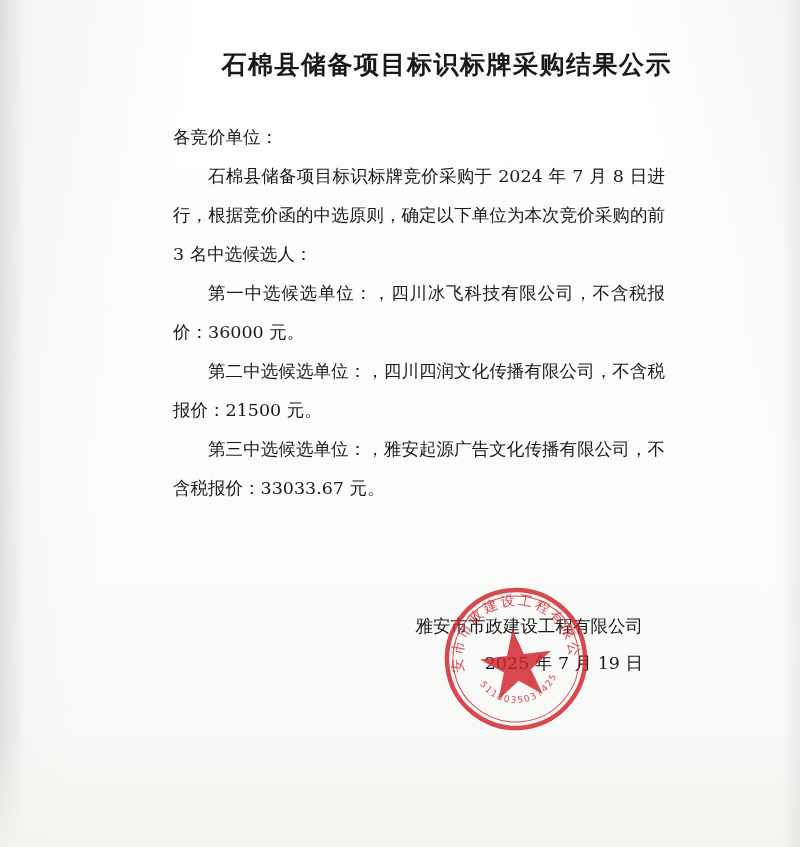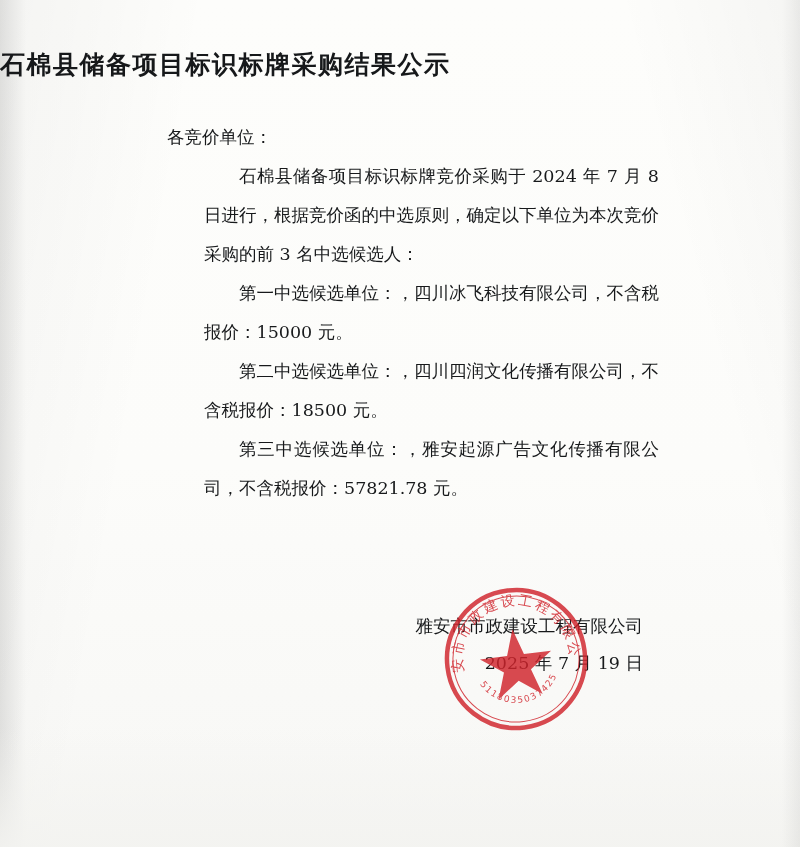--- a/index.html
+++ b/index.html
@@ -41,45 +41,44 @@
     width: 18px; height: 100%;
     background: linear-gradient(270deg, rgba(120,120,120,0.10), rgba(255,255,255,0));
     pointer-events: none;
   }
 
   .doc-title {
     position: absolute;
     top: 48px;
     left: 0;
     width: 672px;
-    text-align: left;
+    text-align: right;
     font-size: 25px;
     font-weight: bold;
     letter-spacing: 1.5px;
     color: #16181a;
   }
 
   .body-block {
     position: absolute;
     top: 118px;
-    left: 167px;
+    left: 173px;
     width: 492px;
     color: #17191b;
     font-size: 17.5px;
     line-height: 39px;
     text-align: justify;
     text-justify: inter-ideograph;
   }
   .para {
     margin: 0;
     text-indent: 0;
   }
   .para.indent {
     text-indent: 2em;
-    margin-left: 37px;
   }
 
   .sign-block {
     position: absolute;
     top: 608px;
     left: 155px;
     width: 492px;
     color: #17191b;
     font-size: 17.5px;
     line-height: 37px;
@@ -114,23 +113,23 @@
 </head>
 <body>
 
 <div class="page">
 
   <div class="doc-title">石棉县储备项目标识标牌采购结果公示</div>
 
   <div class="body-block">
     <p class="para">各竞价单位：</p>
     <p class="para indent">石棉县储备项目标识标牌竞价采购于 2024 年 7 月 8 日进行，根据竞价函的中选原则，确定以下单位为本次竞价采购的前 3 名中选候选人：</p>
-    <p class="para indent">第一中选候选单位：，四川冰飞科技有限公司，不含税报价：15000 元。</p>
-    <p class="para indent">第二中选候选单位：，四川四润文化传播有限公司，不含税报价：18500 元。</p>
-    <p class="para indent">第三中选候选单位：，雅安起源广告文化传播有限公司，不含税报价：57821.78 元。</p>
+    <p class="para indent">第一中选候选单位：，四川冰飞科技有限公司，不含税报价：36000 元。</p>
+    <p class="para indent">第二中选候选单位：，四川四润文化传播有限公司，不含税报价：21500 元。</p>
+    <p class="para indent">第三中选候选单位：，雅安起源广告文化传播有限公司，不含税报价：33033.67 元。</p>
   </div>
 
   <div class="sign-block">
     <span class="sign-line">雅安市市政建设工程有限公司</span>
     <span class="sign-line">2025 年 7 月 19 日</span>
   </div>
 
   <div class="seal">
     <svg width="148" height="148" viewBox="0 0 148 148" xmlns="http://www.w3.org/2000/svg">
       <defs>

